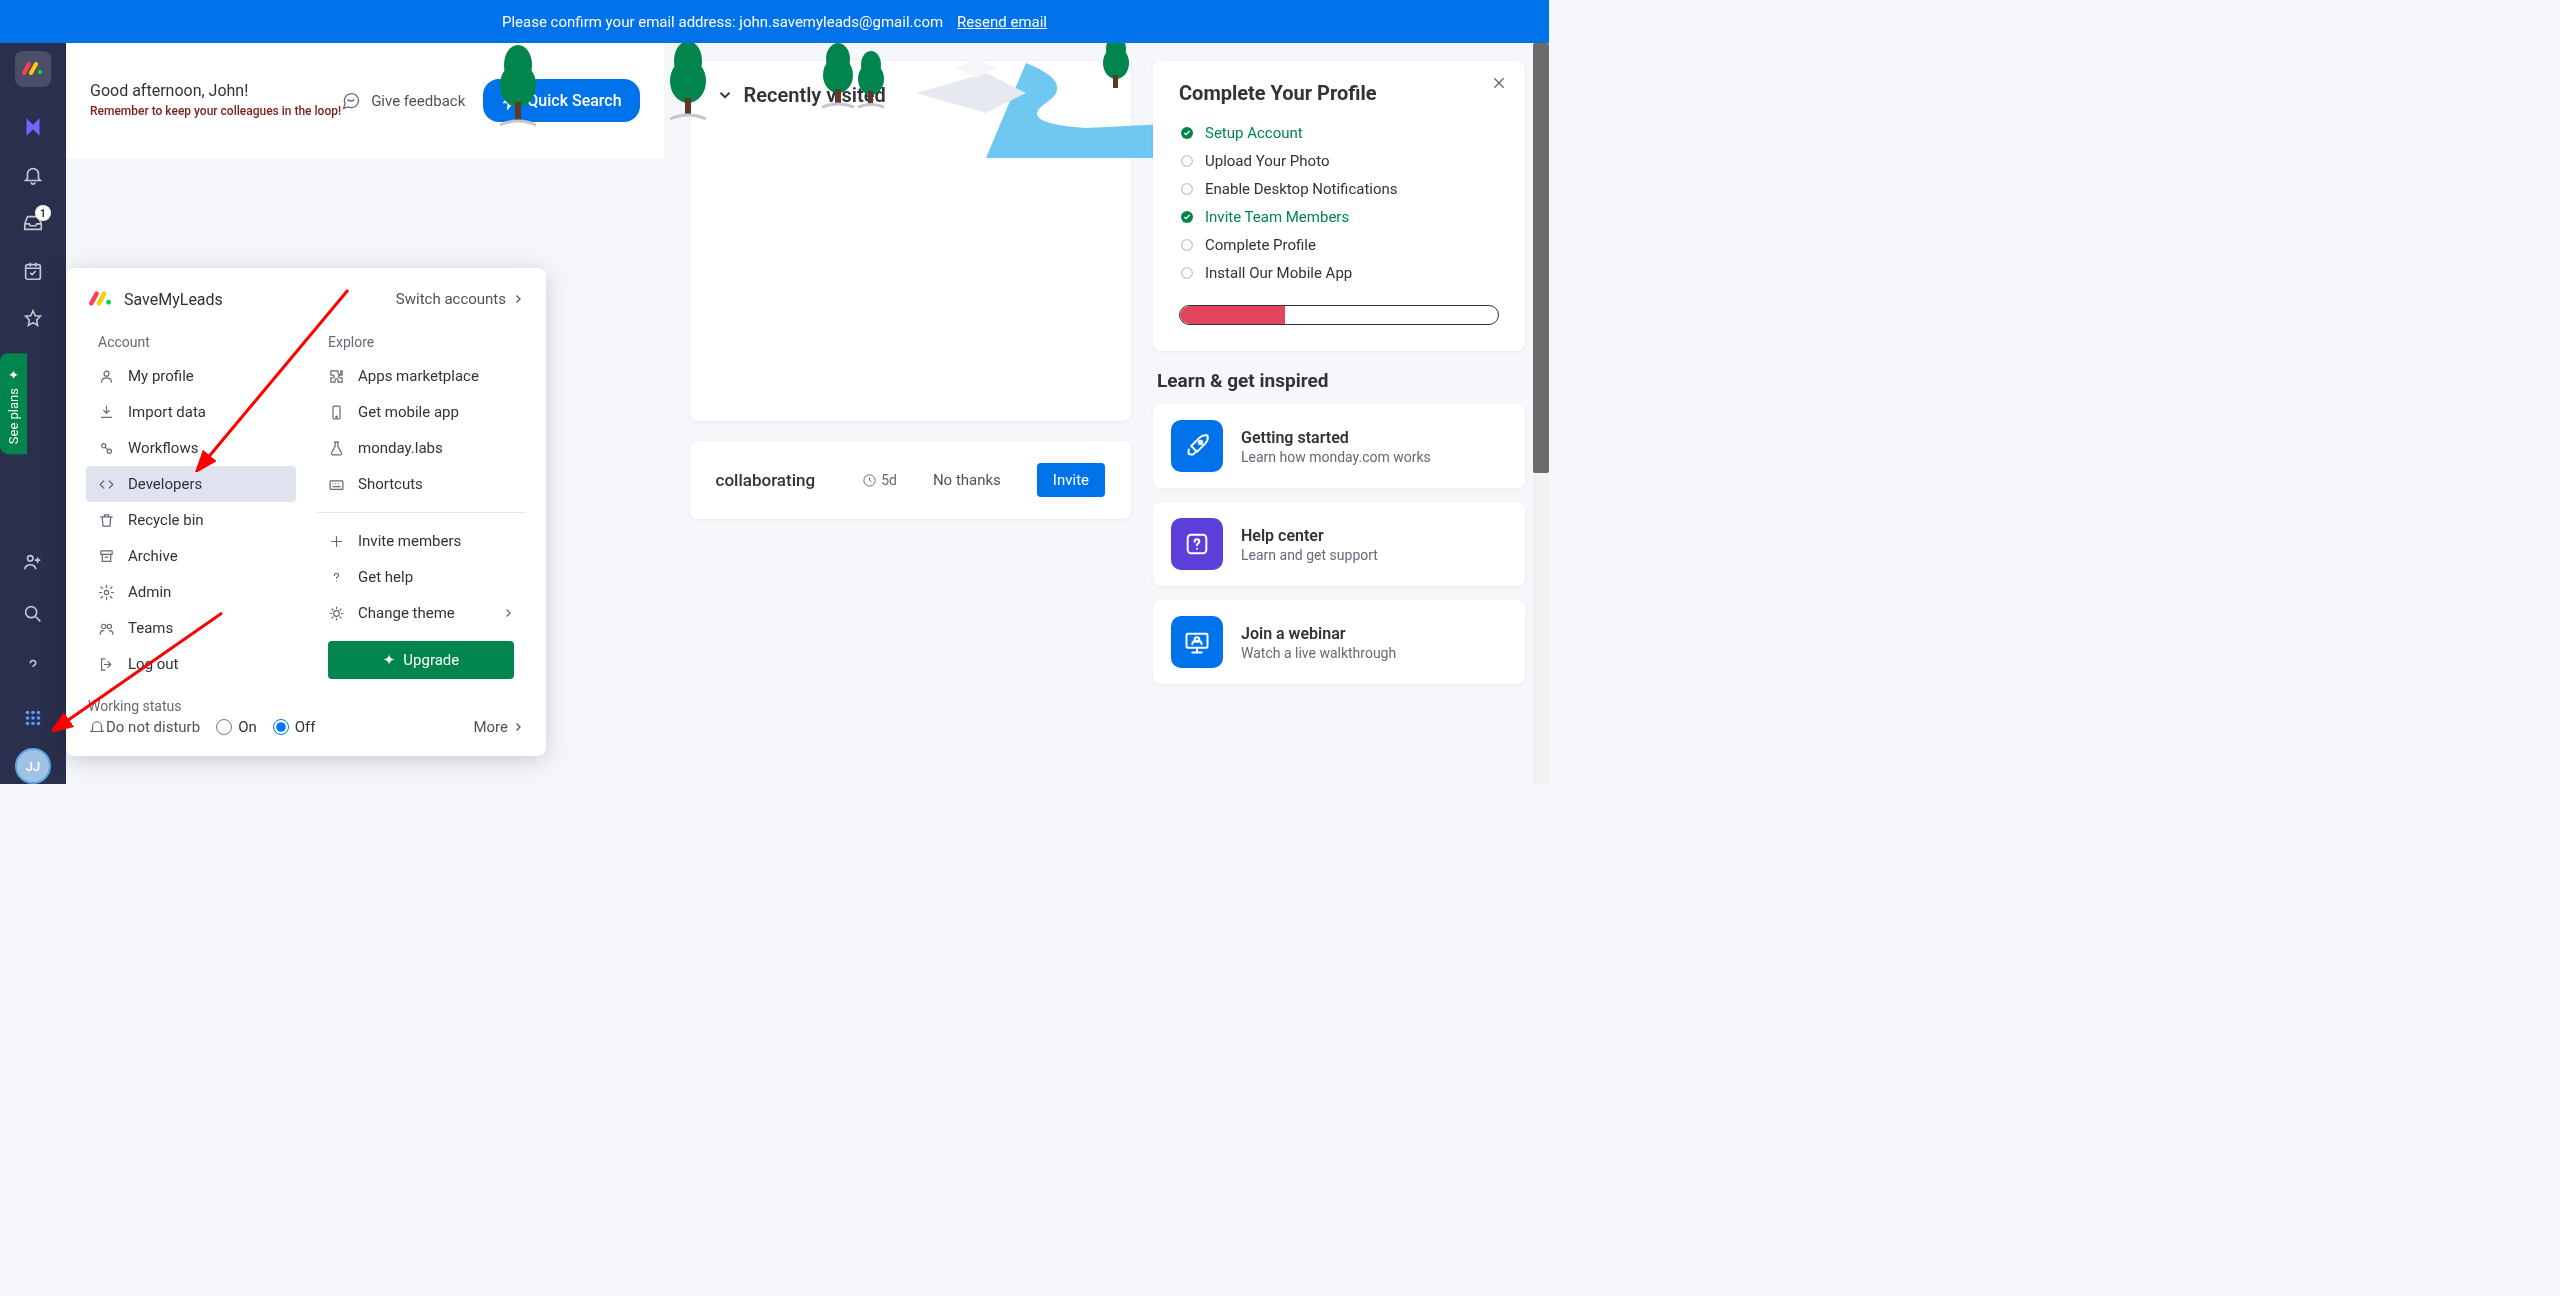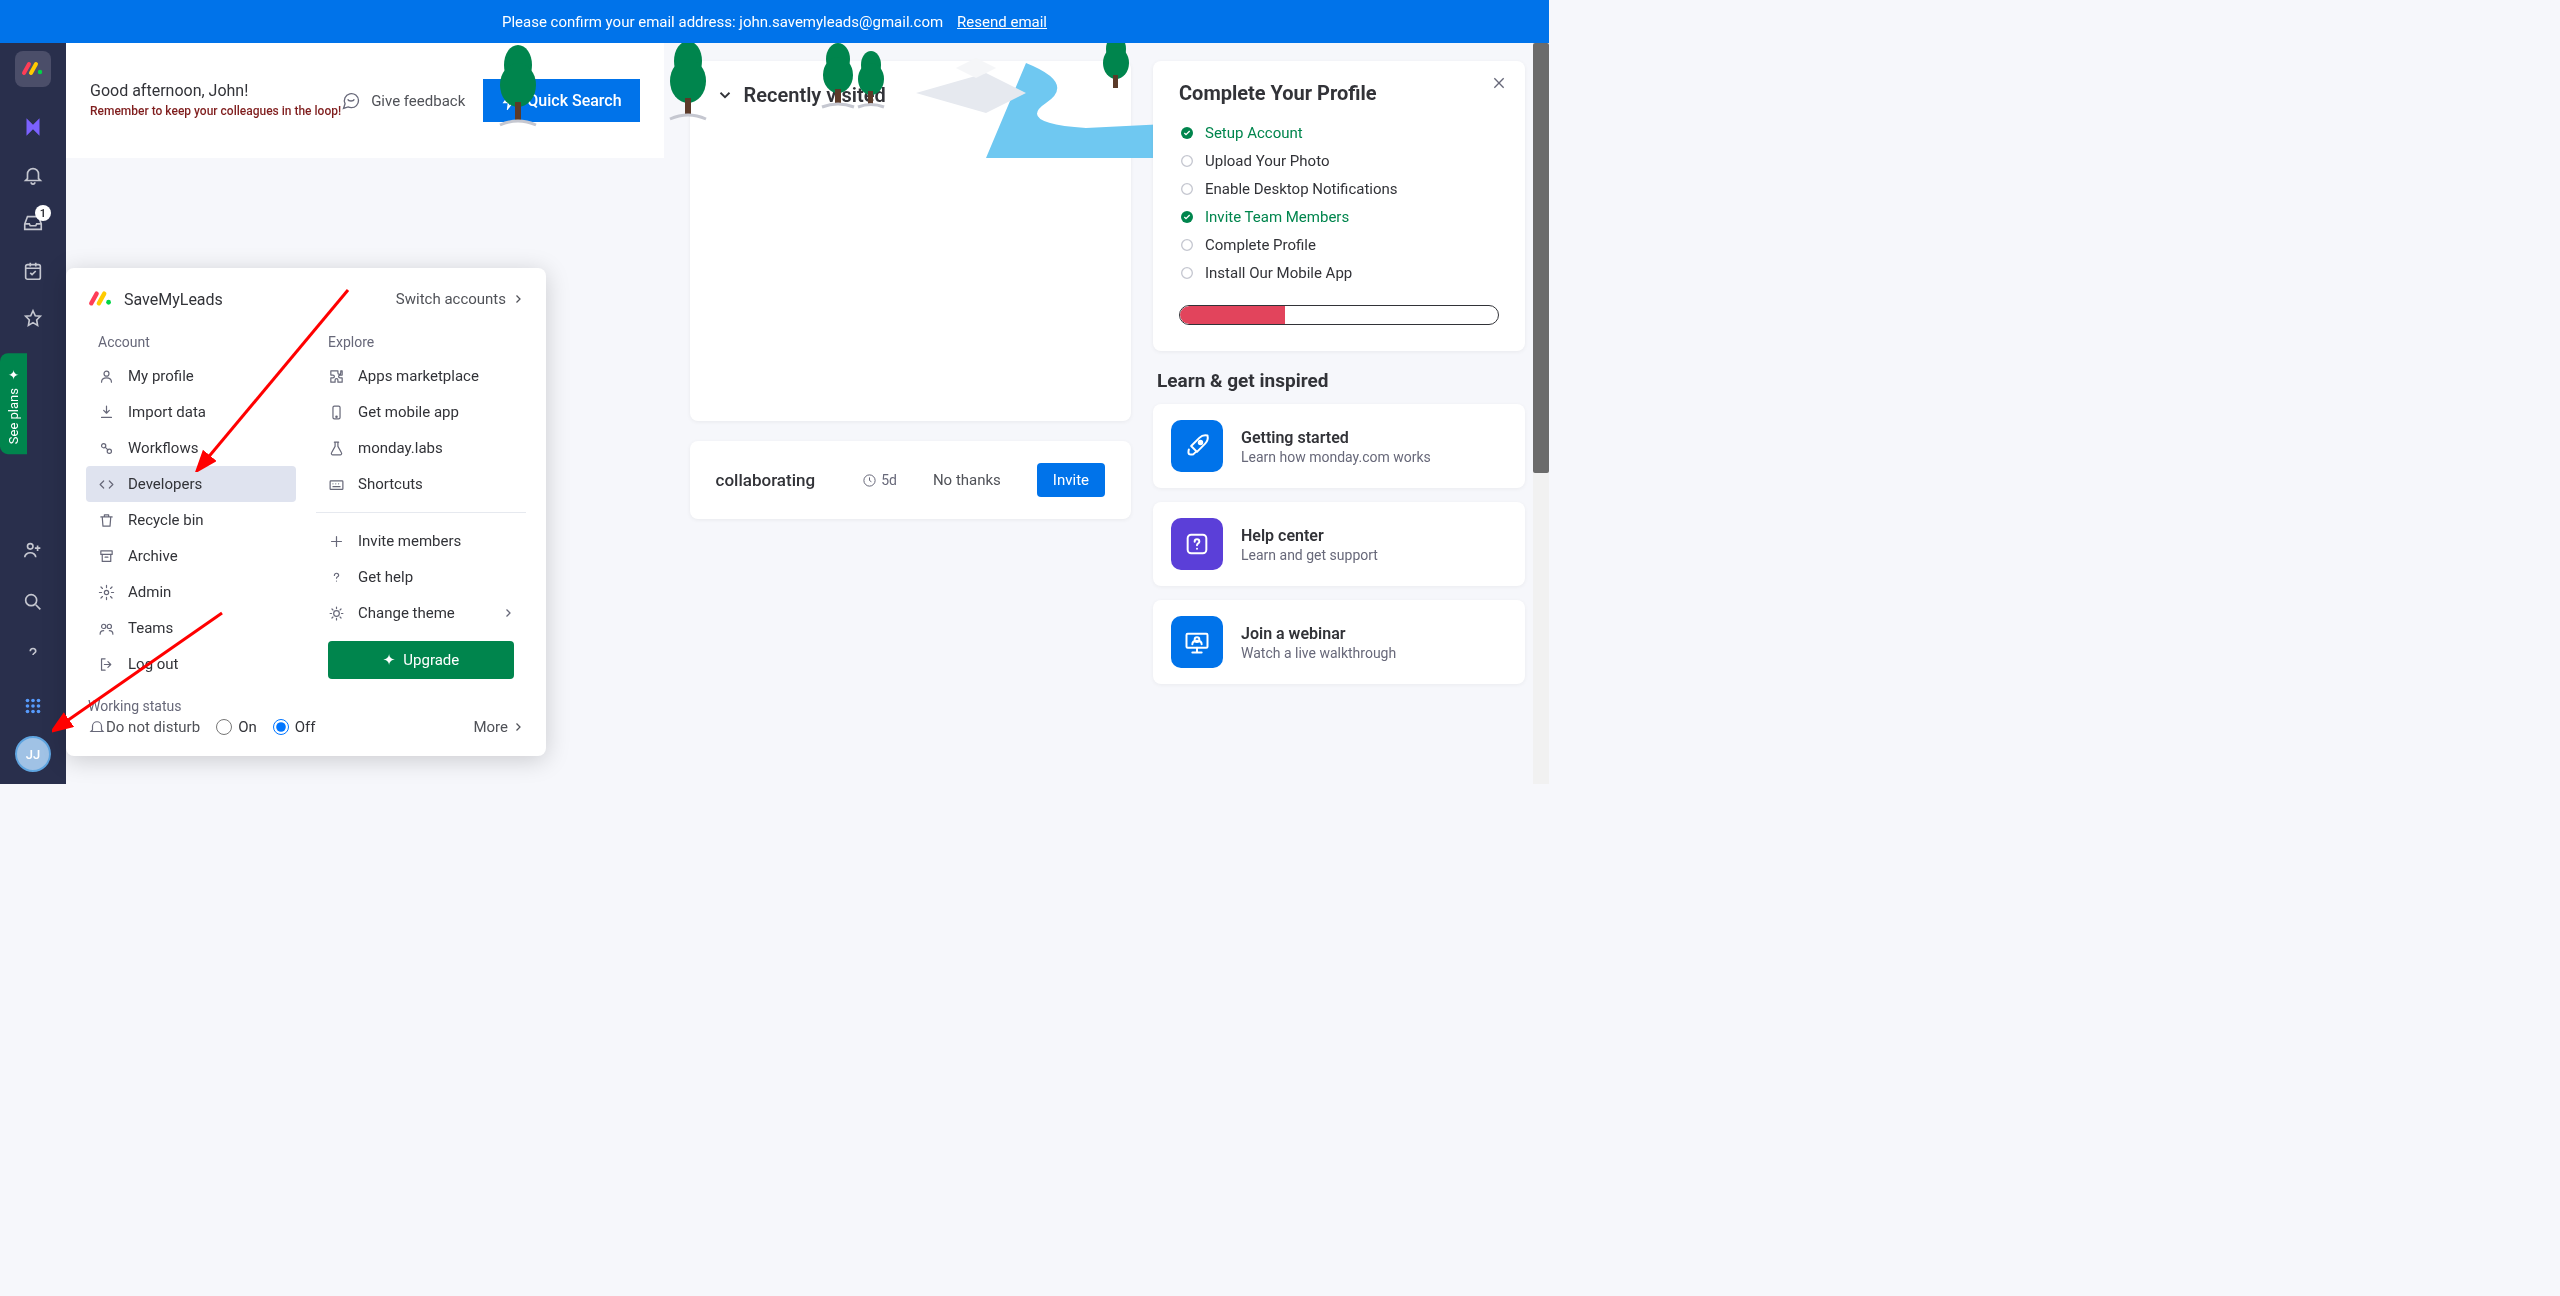--- a/index.html
+++ b/index.html
@@ -9,32 +9,32 @@
 .banner a { color: #fff; text-decoration: underline; }
 
 .app { display: flex; height: calc(100% - 43px); }
 
 .sidebar { width: 66px; background: #292f4c; display: flex; flex-direction: column; align-items: center; padding-top: 8px; position: relative; }
 .sidebar .logo-box { width: 36px; height: 36px; background: #4b4e69; border-radius: 8px; display: flex; align-items:center; justify-content:center; margin-bottom: 18px; }
 .sidebar .nav-icon { width: 44px; height: 44px; display: flex; align-items:center; justify-content:center; color: #c5c7d0; cursor: pointer; border-radius: 6px; position: relative; margin-bottom: 4px; }
 .sidebar .nav-icon.active svg { color: #7b61ff; }
 .sidebar .badge { position:absolute; top:4px; right:4px; background:#fff; color:#323338; font-size:11px; font-weight:600; border-radius:10px; min-width:16px; height:16px; display:flex; align-items:center; justify-content:center; padding:0 4px;}
 .sidebar .spacer { flex:1; }
-.sidebar .bottom-group { display:flex; flex-direction:column; align-items:center; gap:4px; padding-bottom:12px; }
+.sidebar .bottom-group { display:flex; flex-direction:column; align-items:center; gap:4px; }
 .sidebar .avatar { width:36px; height:36px; border-radius:50%; background:#a0c2e5; color:#fff; display:flex; align-items:center; justify-content:center; font-size:13px; font-weight:500; border:2px solid #5fa5e0; }
 .see-plans { position:absolute; left:0; top:310px; background:#00854d; color:#fff; font-size:13px; padding:10px 6px 14px; border-radius:0 8px 8px 0; writing-mode:vertical-rl; transform:rotate(180deg); cursor:pointer; display:flex; align-items:center; gap:6px; }
 
 .main { flex:1; display:flex; flex-direction:row; overflow:hidden; }
 .header { background:#fff; padding:16px 24px; display:flex; align-items:center; position:relative; height:115px; }
 .header .greeting { font-size:16px; color:#323338; margin-bottom:4px; }
 .header .sub { font-size:12px; font-weight:500; color:#7f1d1d; max-width:380px; line-height:1.3;text-align:center; }
 .header .illustration { position:absolute; left:420px; top:0; bottom:0; width:740px; overflow:hidden; }
 .header .actions { margin-left:auto; display:flex; align-items:center; gap:18px; }
 .header .feedback { display:flex; align-items:center; gap:10px; color:#505258; cursor:pointer; font-size:15px; }
-.header .qsearch { background:#0073ea; color:#fff; border:none; border-radius:0; padding:12px 18px; font-size:16px; font-weight:500; cursor:pointer; display:flex; align-items:center; gap:8px; }
+.header .qsearch { background:#0073ea; color:#fff; border:none; border-radius:16px; padding:12px 18px; font-size:16px; font-weight:500; cursor:pointer; display:flex; align-items:center; gap:8px; }
 
 .content { flex:1; display:flex; gap:22px; padding:18px 24px 0 26px; overflow:hidden; }
 .left-col { flex:1; display:flex; flex-direction:column; gap:20px; min-width:0; }
 .right-col { width:372px; display:flex; flex-direction:column; gap:18px; }
 
 .card { background:#fff; border-radius:8px; box-shadow:0 1px 4px rgba(0,0,0,0.06); }
 .recently { padding:22px 26px; height:360px; }
 .recently h2 { font-size:20px; font-weight:600; color:#323338; display:flex; align-items:center; gap:10px; }
 
 .invite-card { padding:22px 26px; display:flex; align-items:center; gap:16px; }

